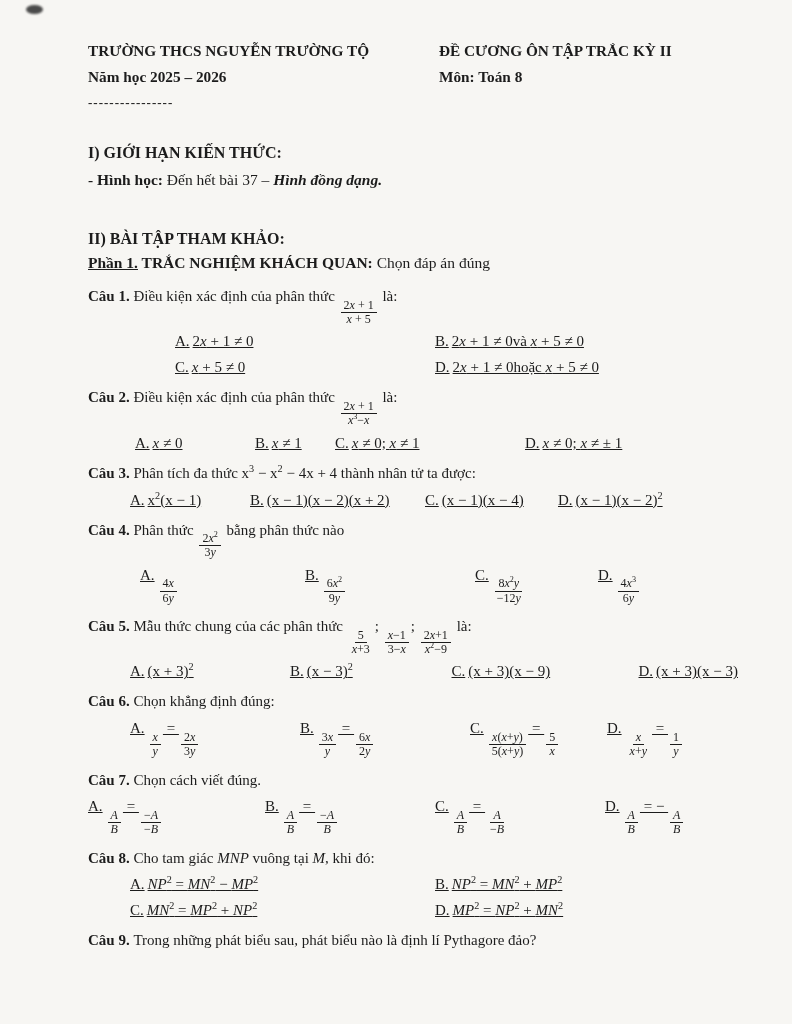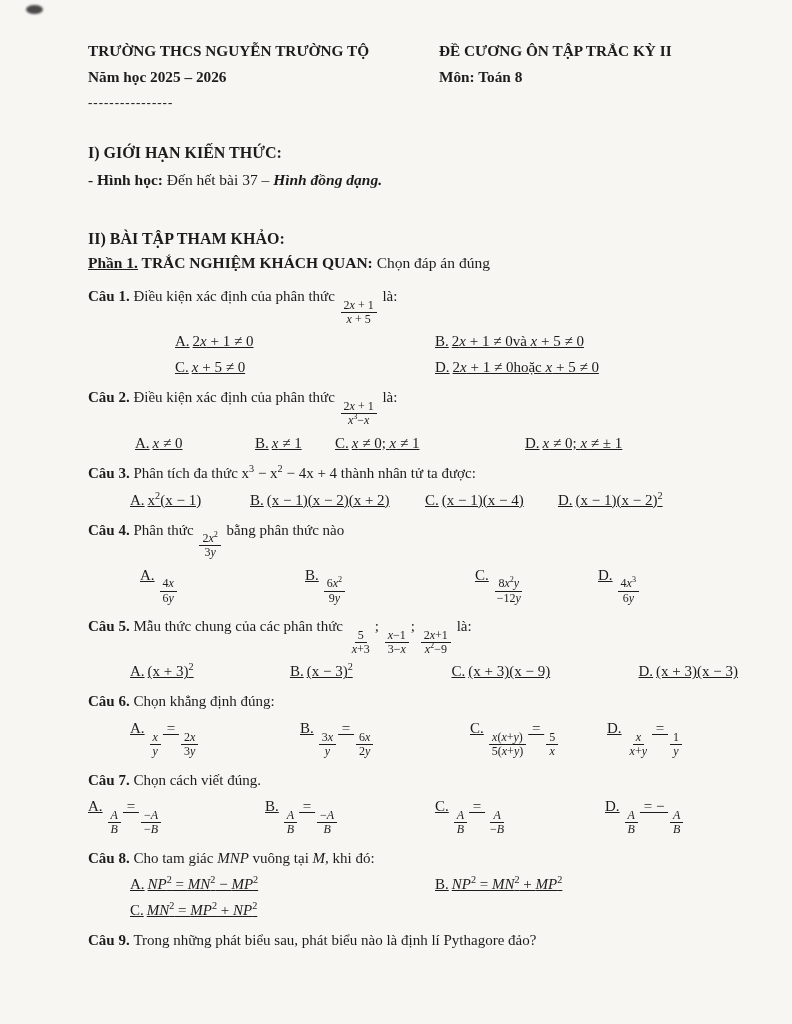--- a/index.html
+++ b/index.html
@@ -226,19 +226,20 @@
               <span class="fd"><i>B</i></span>
             </span></span>
         </div>
       </div>
       <div class="question">
         <div class="stem"><span class="qlabel">Câu 8. </span><span>Cho tam giác <i>MNP</i> vuông tại <i>M</i>, khi đó:</span></div>
         <div class="opts grid2 q8">
           <span class="opt"><span class="okey">A.</span><i>NP</i><sup>2</sup> = <i>MN</i><sup>2</sup> − <i>MP</i><sup>2</sup></span>
           <span class="opt"><span class="okey">B.</span><i>NP</i><sup>2</sup> = <i>MN</i><sup>2</sup> + <i>MP</i><sup>2</sup></span>
           <span class="opt"><span class="okey">C.</span><i>MN</i><sup>2</sup> = <i>MP</i><sup>2</sup> + <i>NP</i><sup>2</sup></span>
+          <span class="opt"><span class="okey">D.</span><i>MP</i><sup>2</sup> = <i>NP</i><sup>2</sup> + <i>MN</i><sup>2</sup></span>
         </div>
       </div>
       <div class="question">
         <div class="stem"><span class="qlabel">Câu 9. </span><span>Trong những phát biểu sau, phát biểu nào là định lí Pythagore đảo?</span></div>
       </div>
     </div>
 </div>
 
 </body></html>

